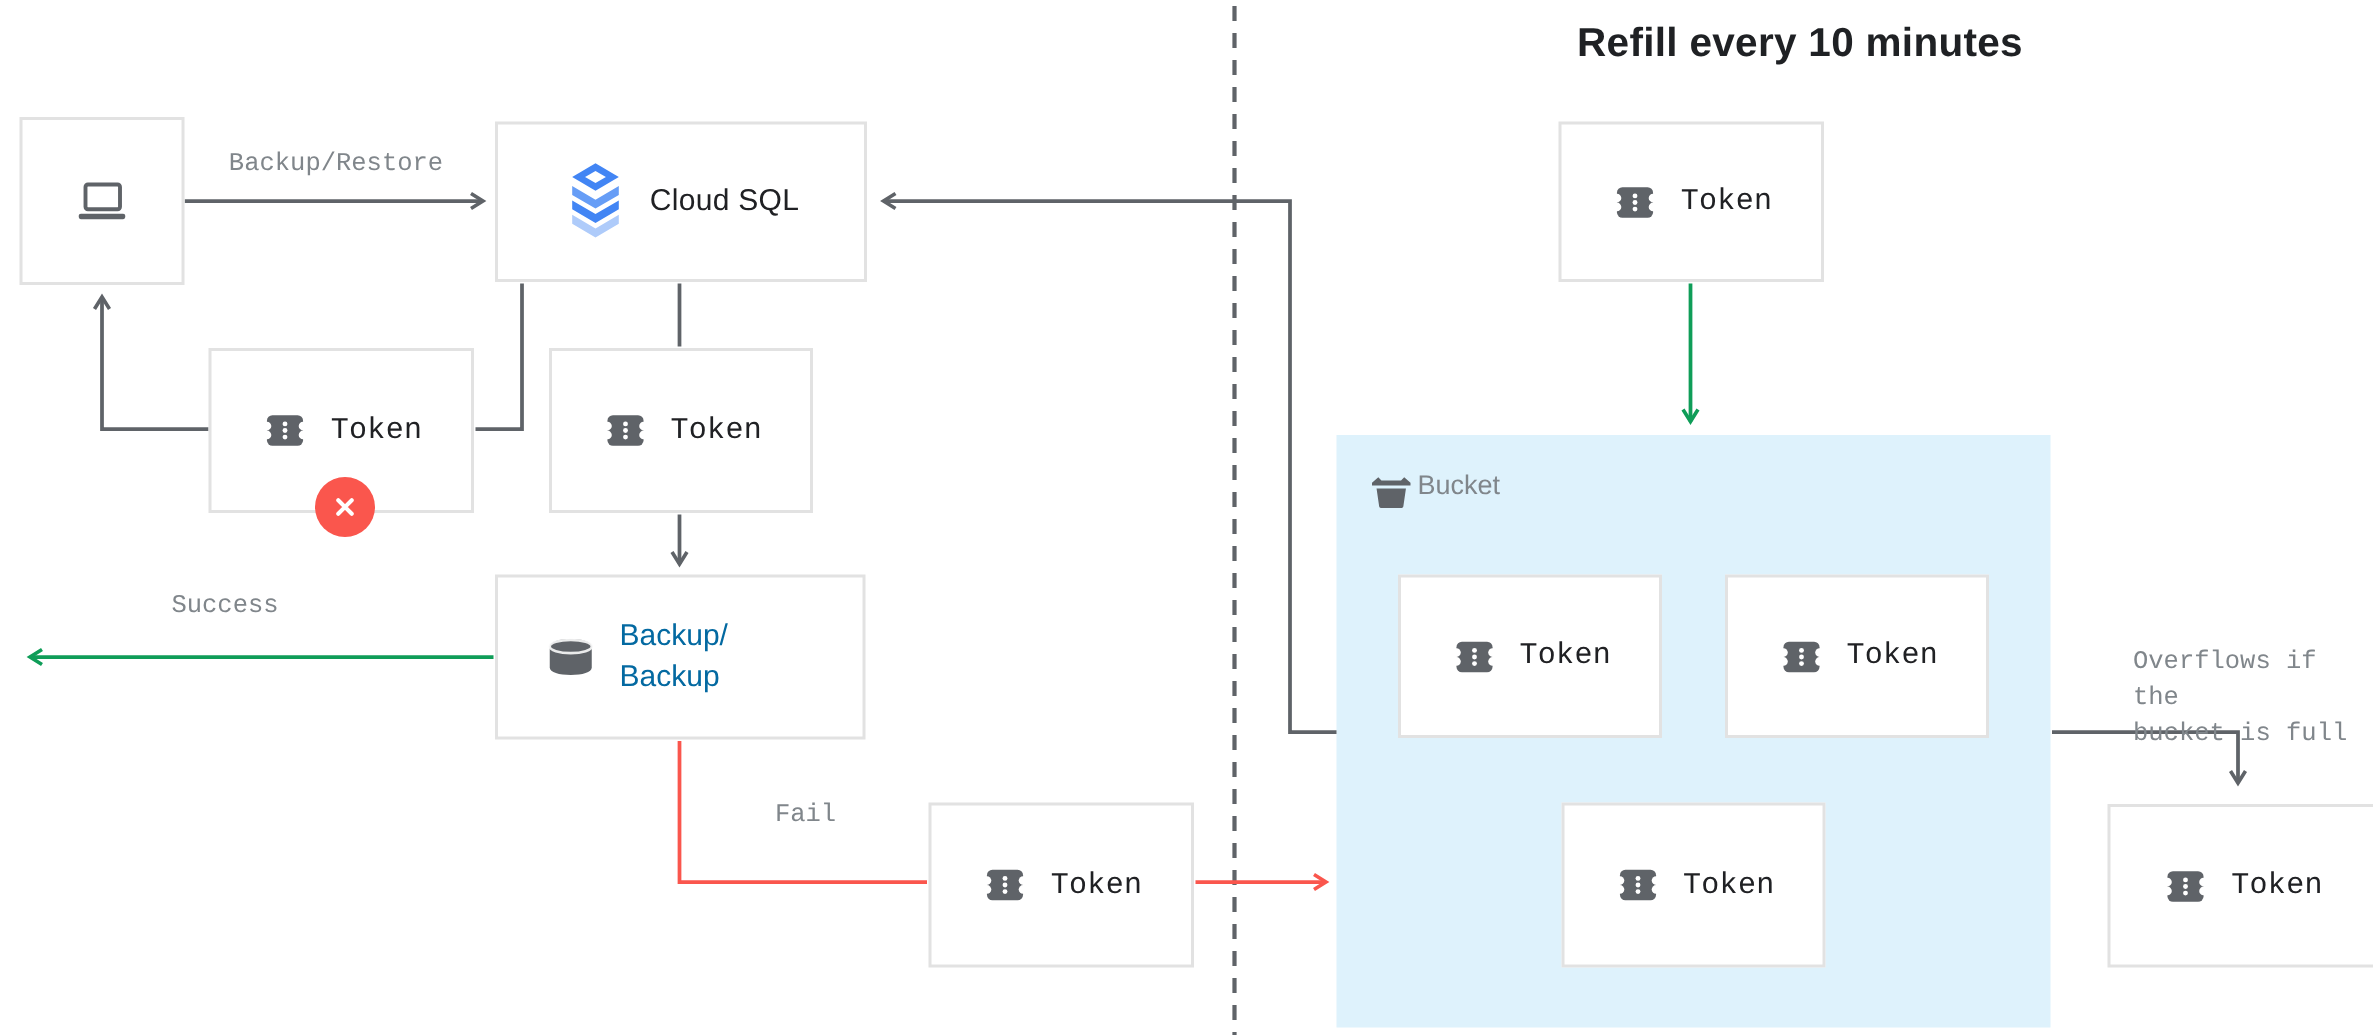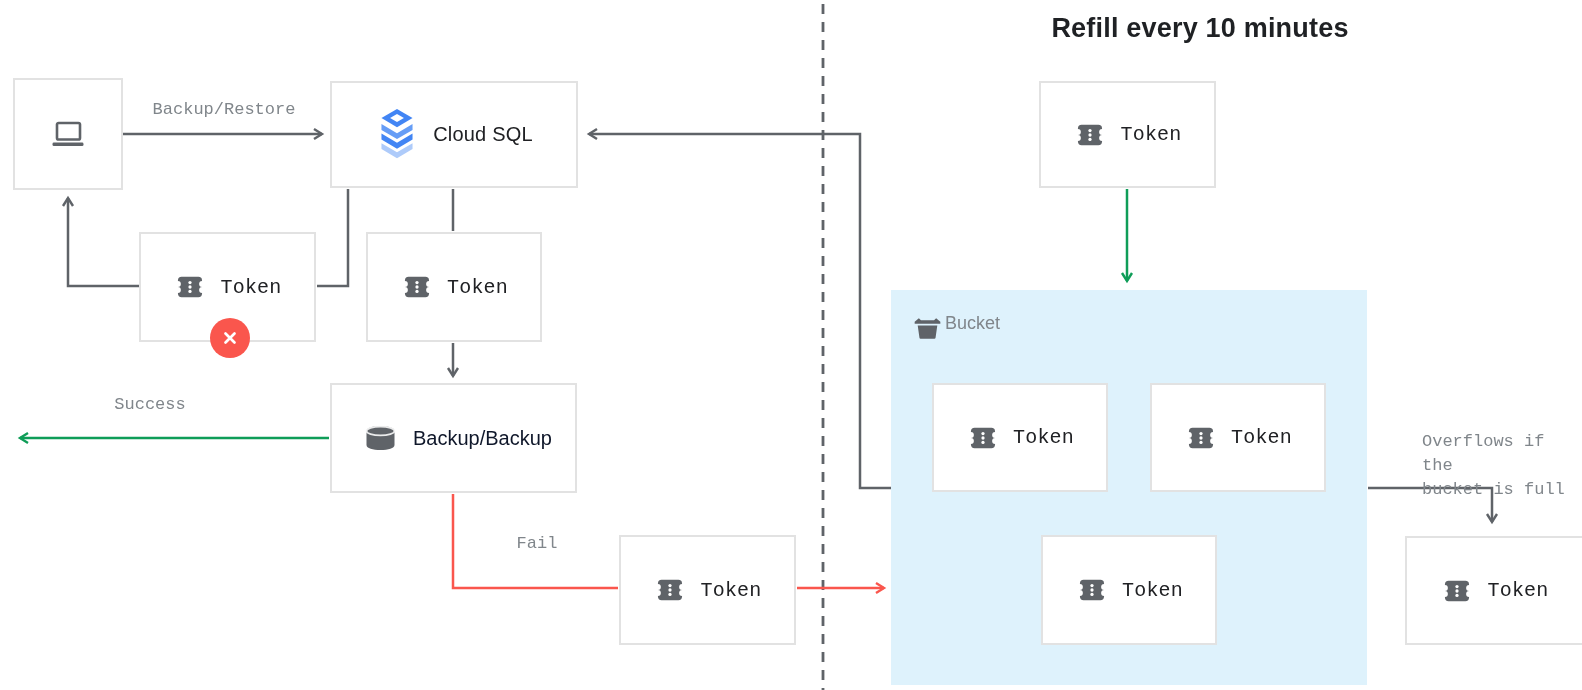--- a/index.html
+++ b/index.html
@@ -30,21 +30,21 @@
   }
   #wires{position:absolute;left:0;top:0;pointer-events:none;}
   #refill-title{
     position:absolute;left:958px;top:13px;width:484px;text-align:center;
     font-size:27px;font-weight:bold;color:#1f2124;letter-spacing:.2px;
   }
   #error-badge{
     position:absolute;left:210px;top:318px;width:40px;height:40px;border-radius:50%;
     background:#fa564d;display:flex;align-items:center;justify-content:center;
   }
-  .backup-text{display:flex;flex-direction:row;font-size:20px;line-height:27px;color:#0f172a;}
+  .backup-text{display:flex;flex-direction:column;font-size:20px;line-height:27px;color:#0369a1;}
   svg{display:block;}
 </style>
 </head>
 <body>
 
 <div id="canvas">
 
   <div id="bucket-region"></div>
 
   <svg id="wires" width="1582" height="690" viewBox="0 0 1582 690">

